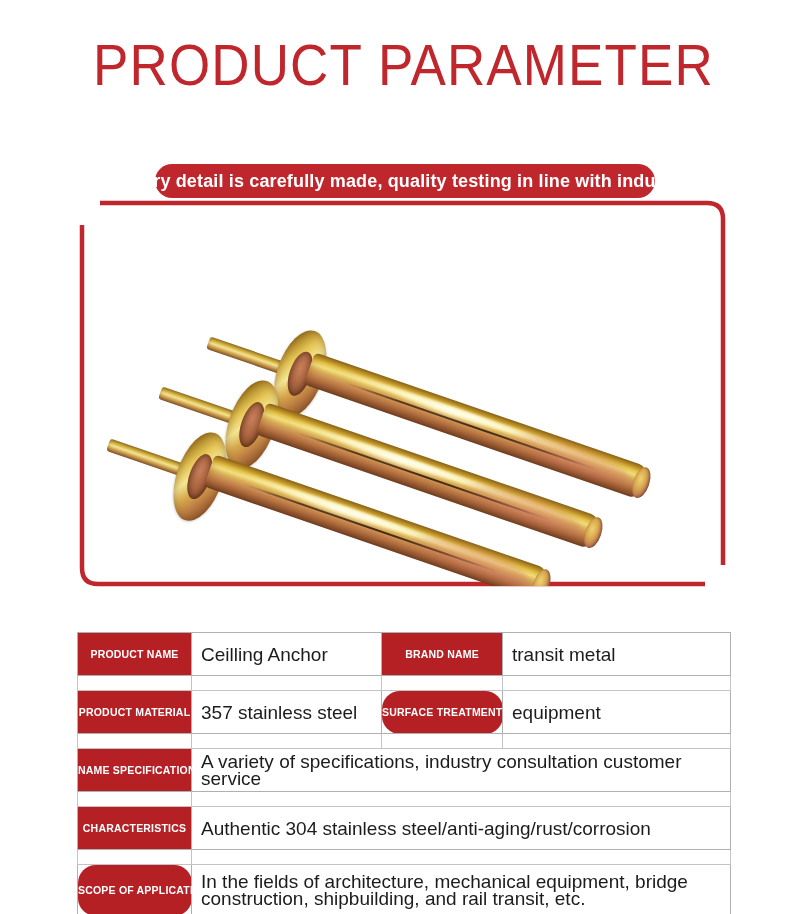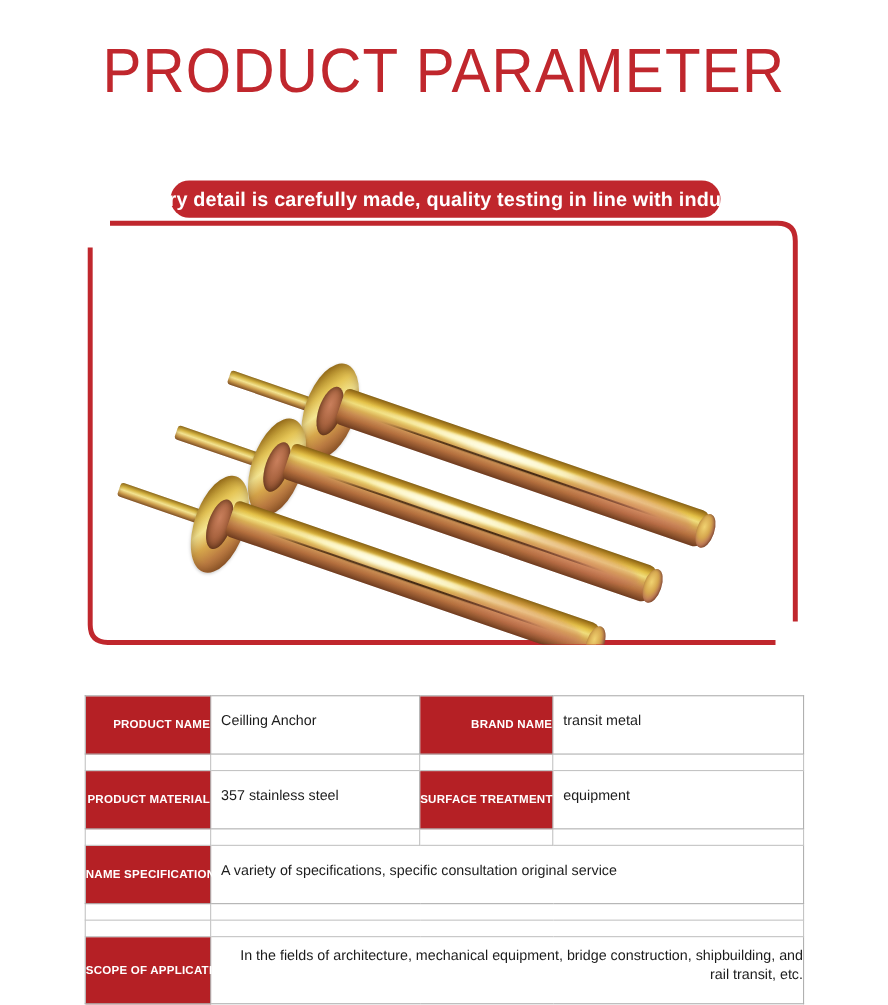--- a/index.html
+++ b/index.html
@@ -121,40 +121,40 @@
     border:1px solid #b0b0b0;
     padding:0;
     vertical-align:middle;
   }
   td.lbl{
     background:#b52025;
     color:#ffffff;
     font-size:10.5px;
     font-weight:bold;
     letter-spacing:0.2px;
-    text-align:right;
+    text-align:center;
     white-space:nowrap;
     height:42px;
     overflow:visible;
     margin-left:30px;
   }
   td.val{
     background:#ffffff;
     color:#1c1c1c;
-    font-size:13px;
+    font-size:19px;
     line-height:17px;
-    padding:0 0 10px 9px;
+    padding:0 0 0 9px;
     height:42px;
   }
   tr.gap td{
     height:14px;
     background:#ffffff;
     border:1px solid #c4c4c4;
   }
-  .lbl-tight{font-size:9.6px;letter-spacing:-0.1px;}
+  .lbl-tight{font-size:9.6px;letter-spacing:-0.1px;border-radius:18px;}
 </style>
 </head>
 <body>
 
 <div class="page-title">PRODUCT PARAMETER</div>
 
 <div class="subtitle-pill">
   <span>Every detail is carefully made, quality testing in line with industry</span>
 </div>
 
@@ -240,31 +240,35 @@
     </tr>
     <tr class="gap">
       <td></td>
       <td></td>
       <td></td>
       <td></td>
     </tr>
 
     <tr>
       <td class="lbl">NAME SPECIFICATION</td>
-      <td class="val" colspan="3">A variety of specifications, specific consultation original service</td>
+      <td class="val" colspan="3">A variety of specifications, industry consultation customer service</td>
     </tr>
     <tr class="gap">
       <td></td>
       <td colspan="3"></td>
     </tr>
 
+    <tr>
+      <td class="lbl">CHARACTERISTICS</td>
+      <td class="val" colspan="3">Authentic 304 stainless steel/anti-aging/rust/corrosion</td>
+    </tr>
     <tr class="gap">
       <td></td>
       <td colspan="3"></td>
     </tr>
 
     <tr>
       <td class="lbl lbl-tight">SCOPE OF APPLICATION</td>
-      <td class="val" colspan="3" style="height:50px;text-align:right;">In the fields of architecture, mechanical equipment, bridge construction, shipbuilding, and rail transit, etc.</td>
+      <td class="val" colspan="3" style="height:50px;">In the fields of architecture, mechanical equipment, bridge construction, shipbuilding, and rail transit, etc.</td>
     </tr>
 
   </tbody>
 </table>
 
 </body></html>

